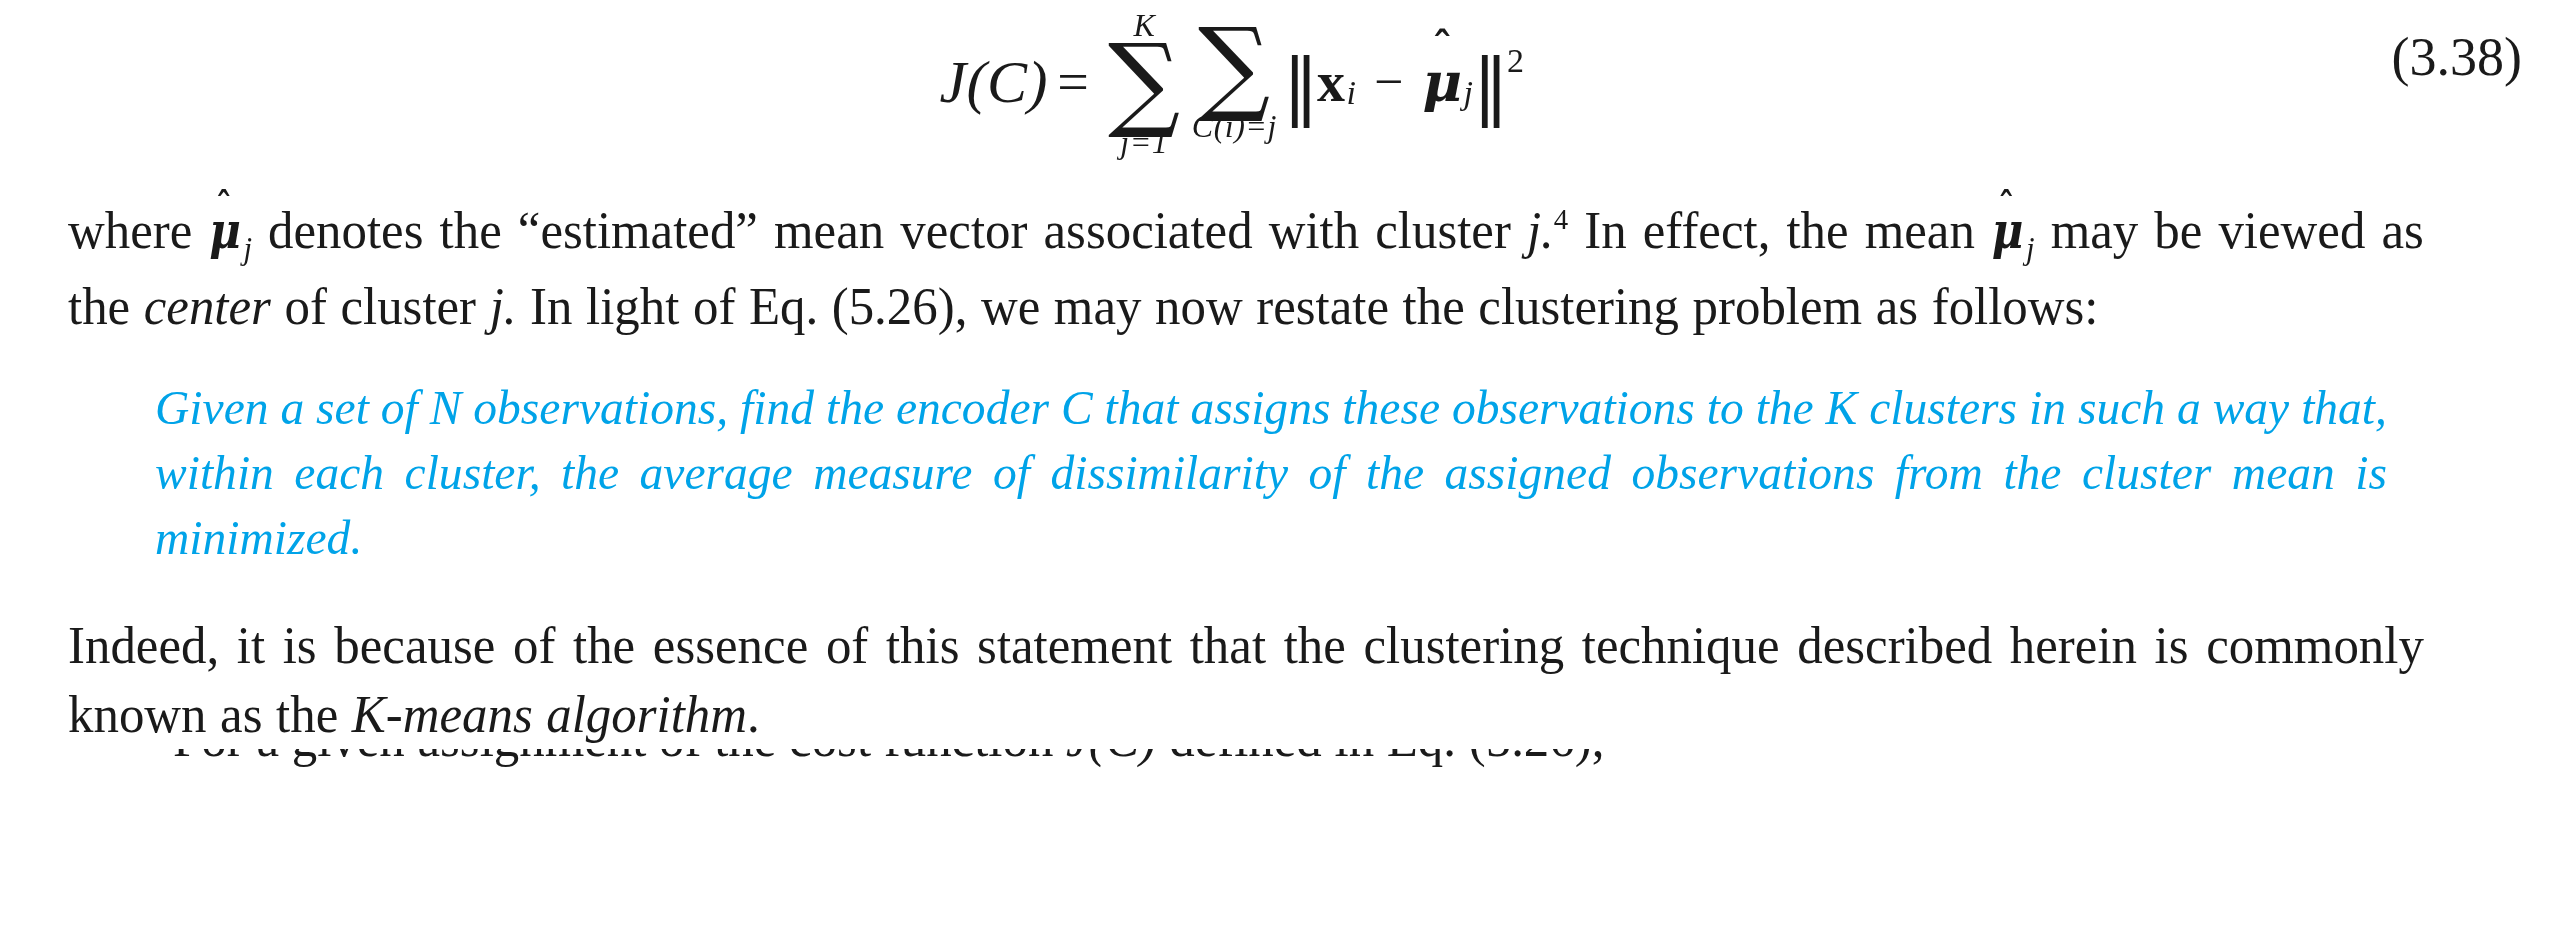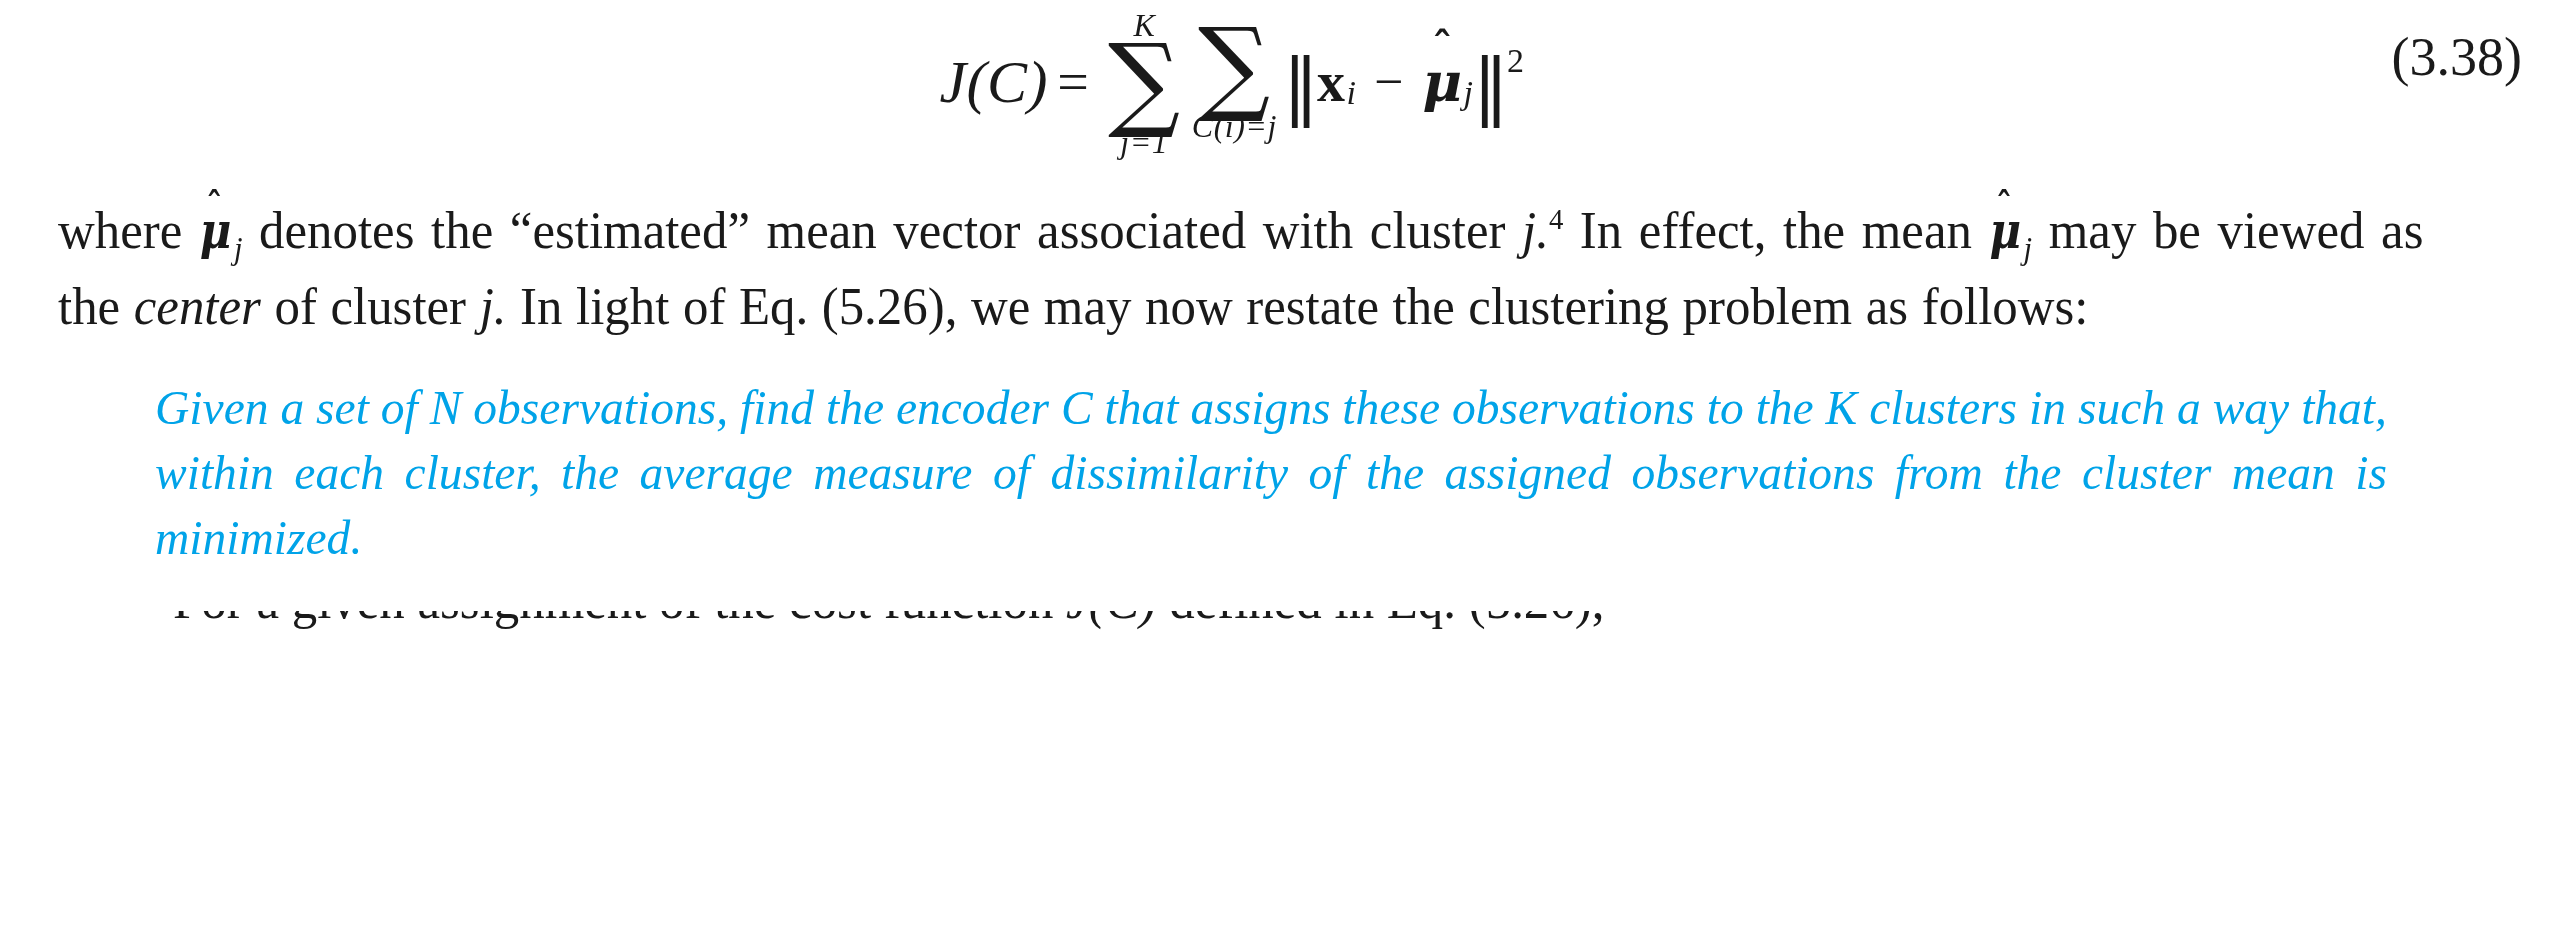--- a/index.html
+++ b/index.html
@@ -140,21 +140,22 @@
   .eq-number {
     position: absolute;
     right: 54px;
     top: 26px;
     font-size: 54px;
     font-style: normal;
   }
 
   
   .body-col {
-    padding: 0 54px 0 58px;
+    padding: 0 54px 0 40px;
+    margin-left: 28px;
   }
   p.para {
     margin: 0;
     font-size: 53px;
     line-height: 69px;
     text-align: justify;
     text-align-last: left;
     word-spacing: 0.9px;
     font-stretch: condensed;
     transform: scaleX(0.96);
@@ -272,19 +273,22 @@
   <div class="body-col">
     <p class="para"><span>where </span><span class="inline-hatmu"><span class="hat">ˆ</span><span>μ</span></span><span class="inline-hatmu"><span class="isub">j</span></span><span> denotes the “estimated” mean vector associated with cluster </span><span class="it">j.</span><sup class="fn">4</sup><span> In effect, the mean </span><span class="inline-hatmu"><span class="hat">ˆ</span><span>μ</span></span><span class="inline-hatmu"><span class="isub">j</span></span><span> may be viewed as the </span><span class="it">center</span><span> of cluster </span><span class="it">j.</span><span> In light of Eq. (5.26), we may now restate the clustering problem as follows:</span></p>
   </div>
 
   <div class="quote-block">
     <p class="quote" id="quote-text" style="color: rgb(0, 163, 232);">Given a set of N observations, find the encoder C that assigns these observations to the K clusters in such a way that, within each cluster, the average measure of dissimilarity of the assigned observations from the cluster mean is minimized.</p>
   </div>
 
   <div class="spacer-b"></div>
 
+  <div class="body-col">
+    <p class="para"><span>Indeed, it is because of the essence of this statement that the clustering technique described herein is commonly known as the </span><span class="it">K-means algorithm</span><span>.</span></p>
+  </div>
 
   <div class="clipped-line">
     <p class="clipped"><span>For a given assignment of the cost function </span><span class="it">J(C)</span><span> defined in Eq. (5.26),</span></p>
   </div>
 
 </div>
 
 
 </body></html>

